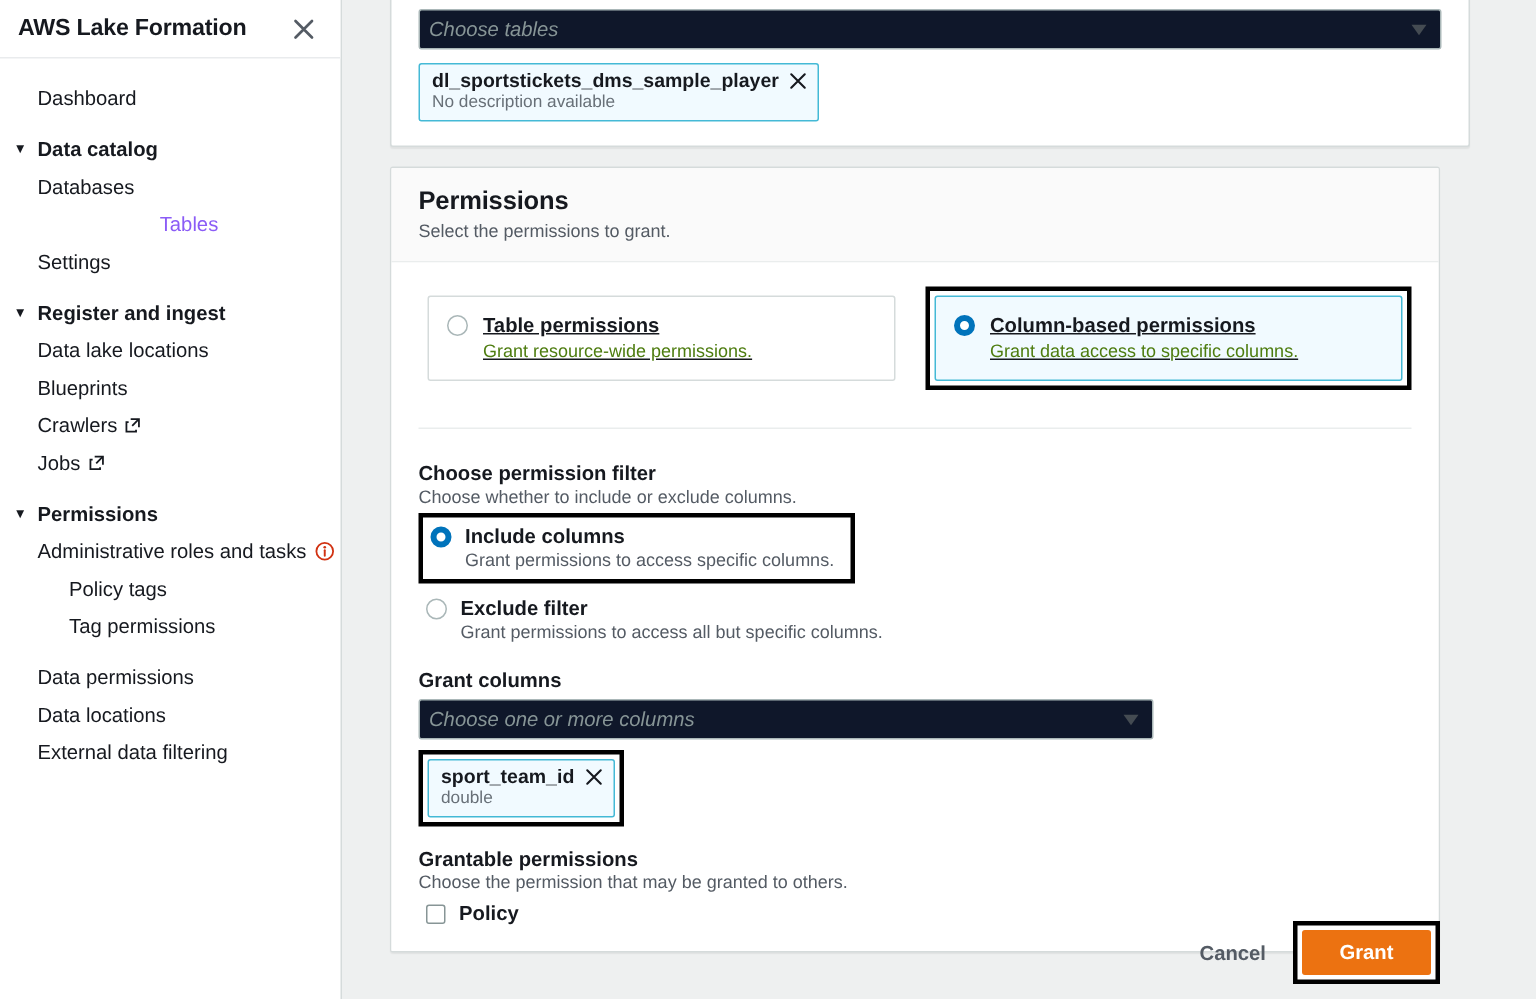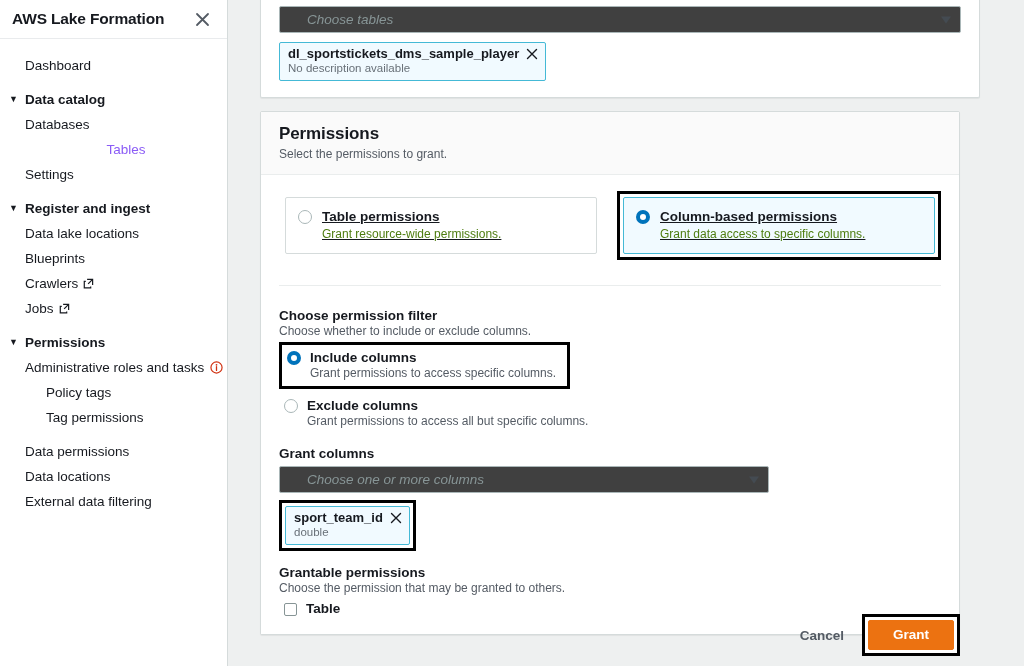--- a/index.html
+++ b/index.html
@@ -96,23 +96,23 @@
     width: 720px;
     padding: 40px 18px 16px 18px;
     border-top: none;
   }
 
   .select-box {
     position: relative;
     height: 27px;
     border: 1px solid #aab7b8;
     border-radius: 2px;
-    background: #404040;
+    background: #0f172a;
     display: flex; align-items: center;
-    padding: 0 30px 0 27px;
+    padding: 0 30px 0 6px;
     cursor: pointer;
   }
   .select-box .ph {
     font-style: italic;
     color: #879596;
     font-size: 13.5px;
   }
   .select-box .arrow {
     position: absolute; right: 9px; top: 50%;
     transform: translateY(-50%);
@@ -422,21 +422,21 @@
               <span>
                 <span class="rl-title" style="display:block;">Include columns</span>
                 <span class="rl-sub" style="display:block;">Grant permissions to access specific columns.</span>
               </span>
             </div>
           </div>
 
           <div class="radio-line" style="margin-top:9px; padding-left:5px;">
             <span class="radio"></span>
             <span>
-              <span class="rl-title" style="display:block;">Exclude columns</span>
+              <span class="rl-title" style="display:block;">Exclude filter</span>
               <span class="rl-sub" style="display:block;">Grant permissions to access all but specific columns.</span>
             </span>
           </div>
         </div>
 
         <div style="margin-top:18px;">
           <div class="field-label">Grant columns</div>
           <div class="select-box" style="margin-top:5px; width:490px;">
             <span class="ph">Choose one or more columns</span>
             <span class="arrow"></span>
@@ -460,21 +460,21 @@
 
             </div>
           </div>
         </div>
 
         <div style="margin-top:14px;">
           <div class="field-label">Grantable permissions</div>
           <div class="field-desc">Choose the permission that may be granted to others.</div>
           <div class="radio-line" style="margin-top:6px; padding-left:5px; align-items:center;">
             <span class="checkbox"></span>
-            <span class="rl-title">Table</span>
+            <span class="rl-title">Policy</span>
           </div>
         </div>
 
       </div>
     </section>
 
     <div id="footer">
       <div class="btn-link">Cancel</div>
       <div class="hl-box">
         <button class="btn-primary">Grant</button>

